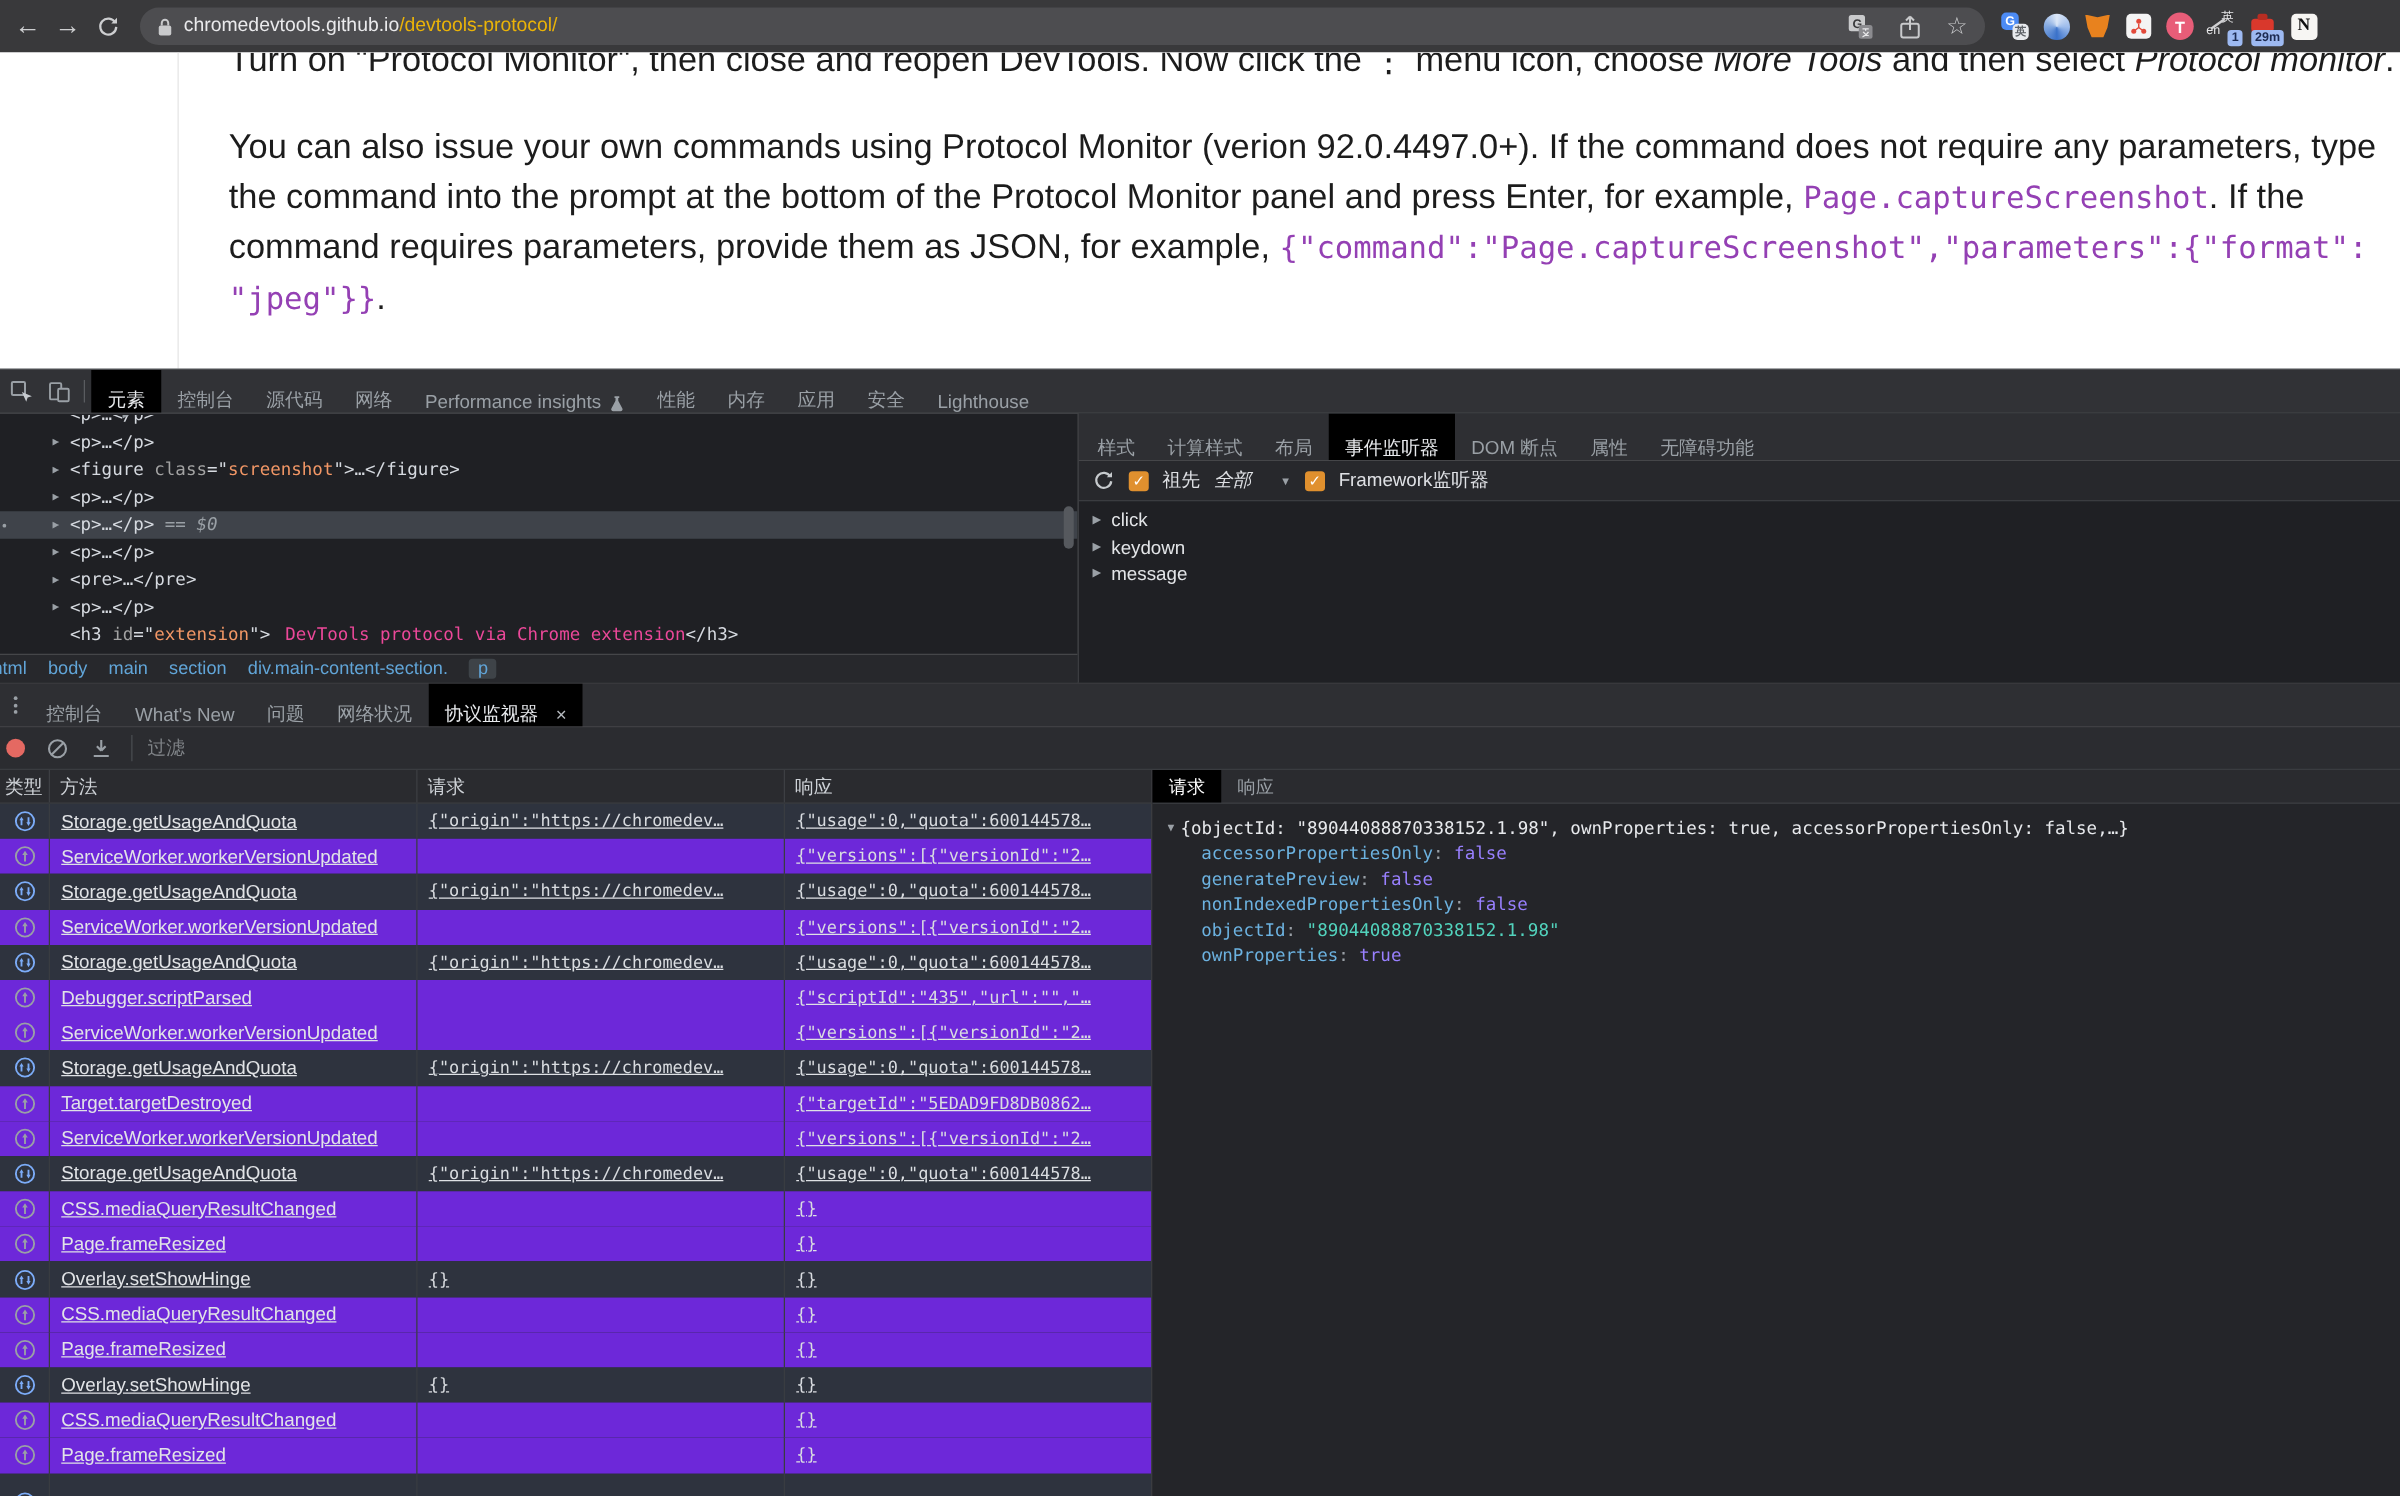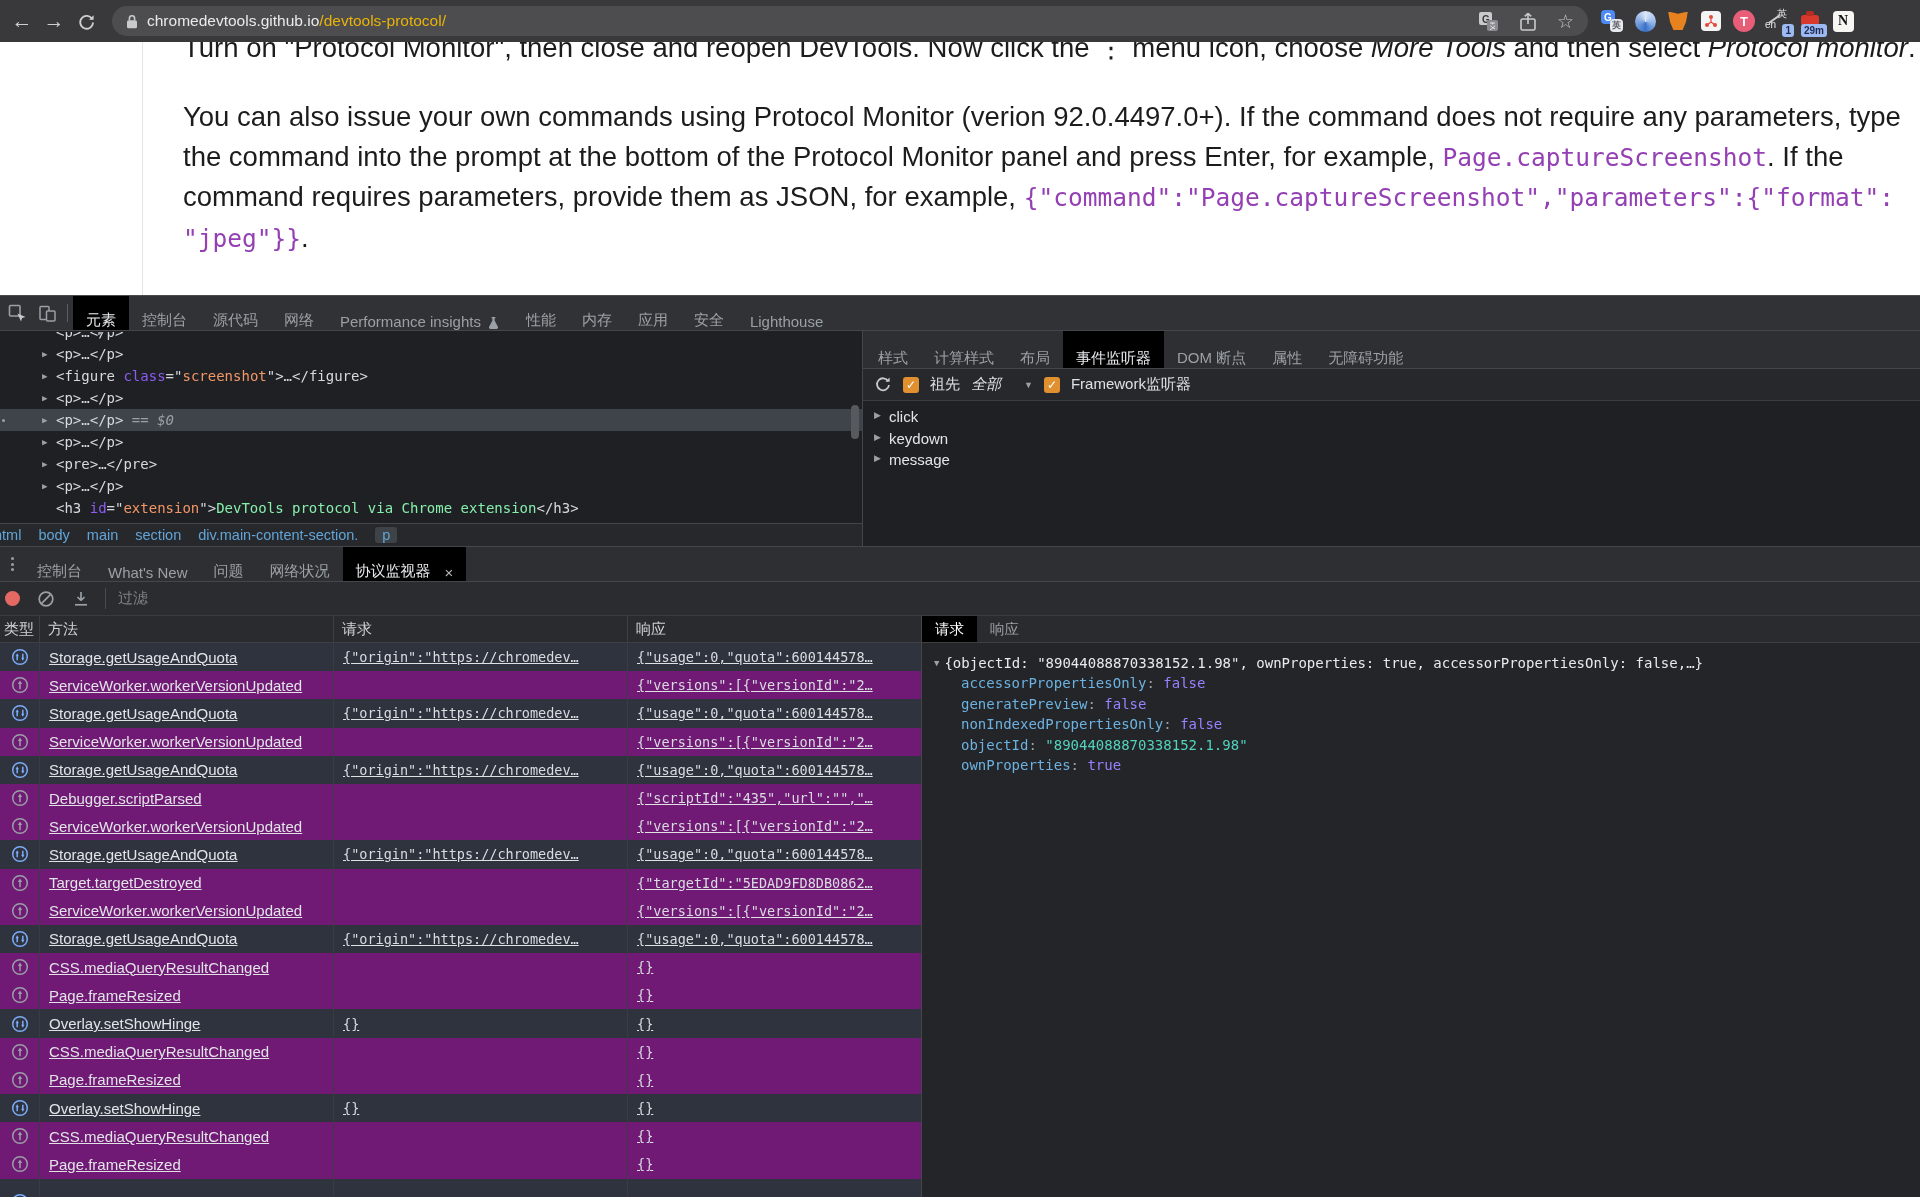--- a/index.html
+++ b/index.html
@@ -42,23 +42,23 @@
   .panels{display:flex;height:215px;}
   .elements{width:863px;flex:0 0 auto;position:relative;border-right:1px solid #454649;display:flex;flex-direction:column;box-sizing:border-box;}
   .tree{flex:1;overflow:hidden;font-family:"DejaVu Sans Mono","Liberation Mono",monospace;font-size:14px;position:relative;padding-top:1px;}
   .trow{height:22px;line-height:22px;white-space:nowrap;padding-left:56px;position:relative;}
   .trow.clip{height:11px;overflow:hidden;}
   .trow.clip .inner{display:inline-block;transform:translateY(-11px);}
   .trow .arr{position:absolute;left:42px;top:0;color:#9aa0a6;font-size:9px;}
   .trow.sel{background:#3f434a;}
   .trow.sel::before{content:'';position:absolute;left:2px;top:10px;width:3px;height:3px;border-radius:50%;background:#9aa0a6;}
   .c-tag{color:#d6dae0;}
-  .c-attr{color:#8b5cf6;}
+  .c-attr{color:#a3a3a3;}
   .c-val{color:#f29766;}
-  .c-text{color:#86efac;}
+  .c-text{color:#ec4899;margin-left:12px;}
   .c-meta{color:#9aa0a6;font-style:italic;}
   .thumb{position:absolute;right:3px;top:74px;width:8px;height:34px;border-radius:4px;background:#56595e;}
   .crumbs{height:22px;background:#27282c;border-top:1px solid #454649;display:flex;align-items:center;gap:17px;
     padding-left:1px;font-size:14.5px;color:#61a5d8;flex:0 0 auto;}
   .crumb{white-space:nowrap;}
   .crumb:first-child{margin-left:-7px;}
   .crumb.last{background:#3e4348;border-radius:3px;padding:0 7px;}
   .sidebar{flex:1;display:flex;flex-direction:column;background:#1f2024;min-width:0;}
   .side-tabs{height:37px;display:flex;align-items:stretch;background:#2e2f33;border-bottom:1px solid #454649;padding-left:2px;}
   .side-toolbar{height:31px;display:flex;align-items:center;gap:11px;padding-left:9px;background:#27282c;
@@ -84,21 +84,21 @@
   .grid{width:922px;flex:0 0 auto;border-right:1px solid #454649;display:flex;flex-direction:column;box-sizing:border-box;min-height:0;}
   .ghead{height:26px;background:#2a2b2f;display:flex;border-bottom:1px solid #3d3f43;color:#ced2d7;font-size:15px;flex:0 0 auto;}
   .gh{display:flex;align-items:center;padding-left:8px;border-right:1px solid #3d3f43;box-sizing:border-box;}
   .w-type{width:40px;flex:0 0 auto;}
   .w-m{width:294px;flex:0 0 auto;}
   .w-r{width:294px;flex:0 0 auto;}
   .w-s{flex:1;min-width:0;border-right:none !important;}
   .gh.w-type{padding-left:4px;}
   .grows{flex:1;overflow:hidden;}
   .grow{height:28.2px;display:flex;align-items:stretch;text-decoration:underline;}
-  .grow.event{background:#701a75;}
+  .grow.event{background:#6d28d9;}
   .grow.cmd{background:#2e333e;}
   .gc{display:flex;align-items:center;padding-left:9px;border-right:1px solid #393c41;box-sizing:border-box;
     overflow:hidden;white-space:nowrap;color:#e2e4e7;font-size:15px;}
   .gc.w-type{justify-content:center;padding-left:0;}
   .gc.mono{font-family:"DejaVu Sans Mono","Liberation Mono",monospace;font-size:13.5px;color:#d9dce0;}
   .detail{flex:1;display:flex;flex-direction:column;background:#242529;min-width:0;}
   .detail-tabs{height:26px;background:#2a2b2f;display:flex;align-items:stretch;border-bottom:1px solid #3d3f43;flex:0 0 auto;}
   .dtab{padding:0 13px;display:flex;align-items:center;color:#9aa0a6;font-size:14.5px;}
   .dtab.sel{background:#000;color:#fff;}
   .detail-body{flex:1;font-family:"DejaVu Sans Mono","Liberation Mono",monospace;font-size:14px;

